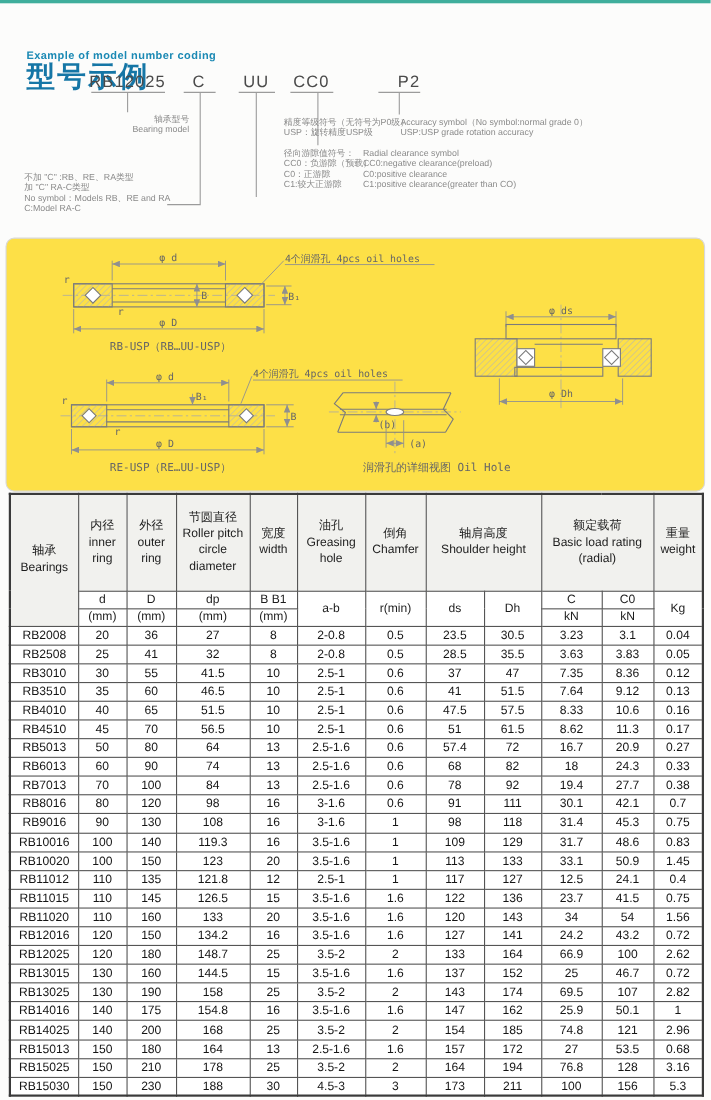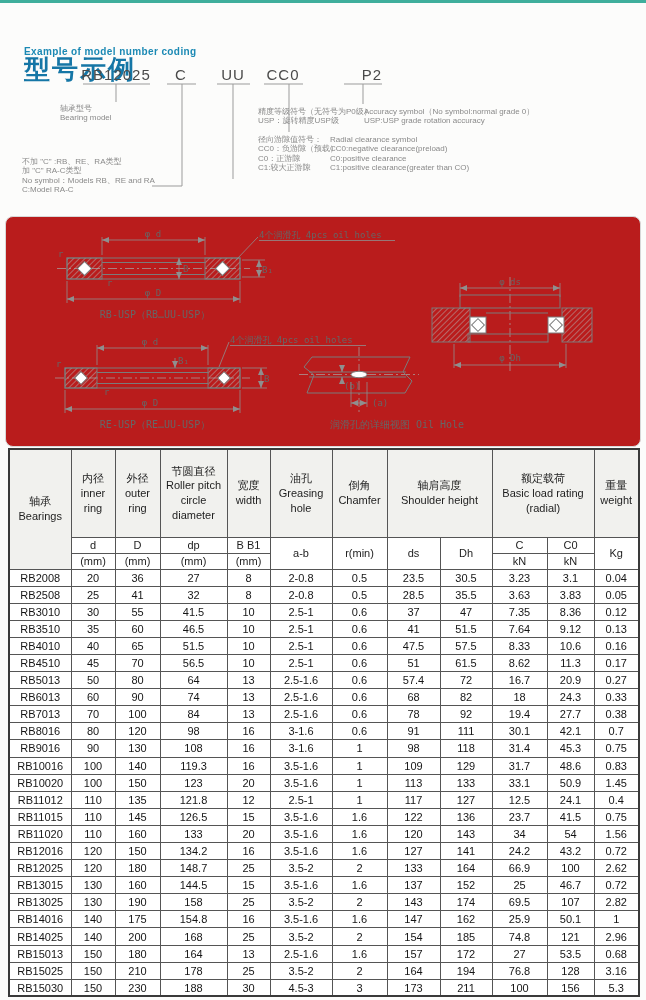--- a/index.html
+++ b/index.html
@@ -16,29 +16,29 @@
   .coding svg.connect { position:absolute; left:0; top:0; }
   .code { position:absolute; top:8px; font-size:15px; color:#4a4a4a; letter-spacing:1px; text-align:center; }
   .code.model { left:78px;  width:76px; }
   .code.c     { left:166px; width:30px; }
   .code.uu    { left:215px; width:36px; }
   .code.cc0   { left:262px; width:42px; }
   .code.p2    { left:342px; width:40px;text-align:right; }
 
   .annot { position:absolute; font-size:8px; color:#8a8a8a; line-height:9.4px; white-space:nowrap; }
   .annot .row { display:flex; }
-  .bearing-model-note { left:60px; top:46px; width:112px; text-align:left; }
+  .bearing-model-note { left:60px; top:46px; width:112px; text-align:right; }
   .p2-note  { left:258px; top:49px; }  .p2-note  .cn { width:106px; }
   .cc0-note { left:258px; top:77px; }  .cc0-note .cn { width:72px; }
   .uu-note  { left:210px; top:125px; } .uu-note  .cn { width:67px; }
   .c-note   { left:22px;  top:99px; }
 
   
   .drawing-panel { position:absolute; left:5px; top:216px; width:636px; height:231px;
-                   background:#b91c1c; border:1px solid #d8d8d8; border-radius:8px; }
+                   background:#fde047; border:1px solid #d8d8d8; border-radius:8px; }
   .ln   { fill:none; stroke:#7b7b7b; stroke-width:1; }
   .dim  { fill:none; stroke:#8f8f8f; stroke-width:0.8; }
   .cl   { fill:none; stroke:#a8a8a8; stroke-width:0.7; stroke-dasharray:9 3 2 3; }
   .dtxt   { font:9px  "DejaVu Sans Mono", monospace; fill:#666; }
   .dlabel { font:10px "DejaVu Sans Mono", monospace; fill:#666; }
 
   
   .spec-table { position:absolute; left:8px; top:448px; width:630px;
                 border-collapse:collapse; table-layout:fixed; background:#fff;
                 border:2px solid #3a3a3a; }

